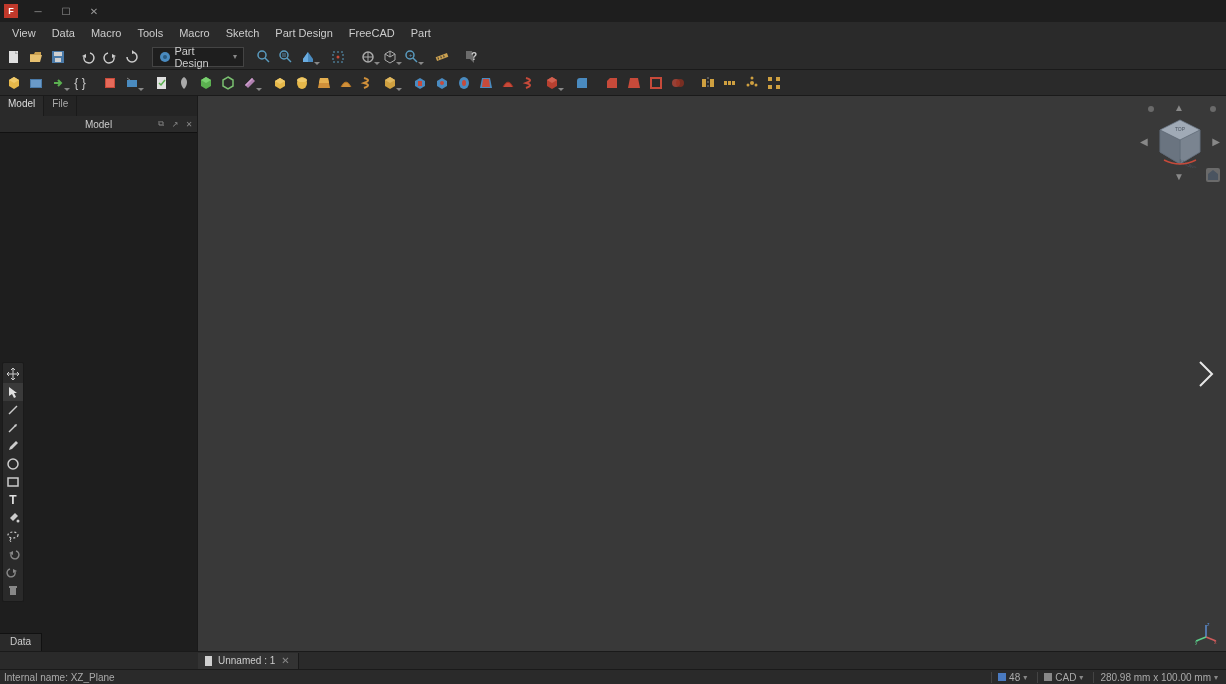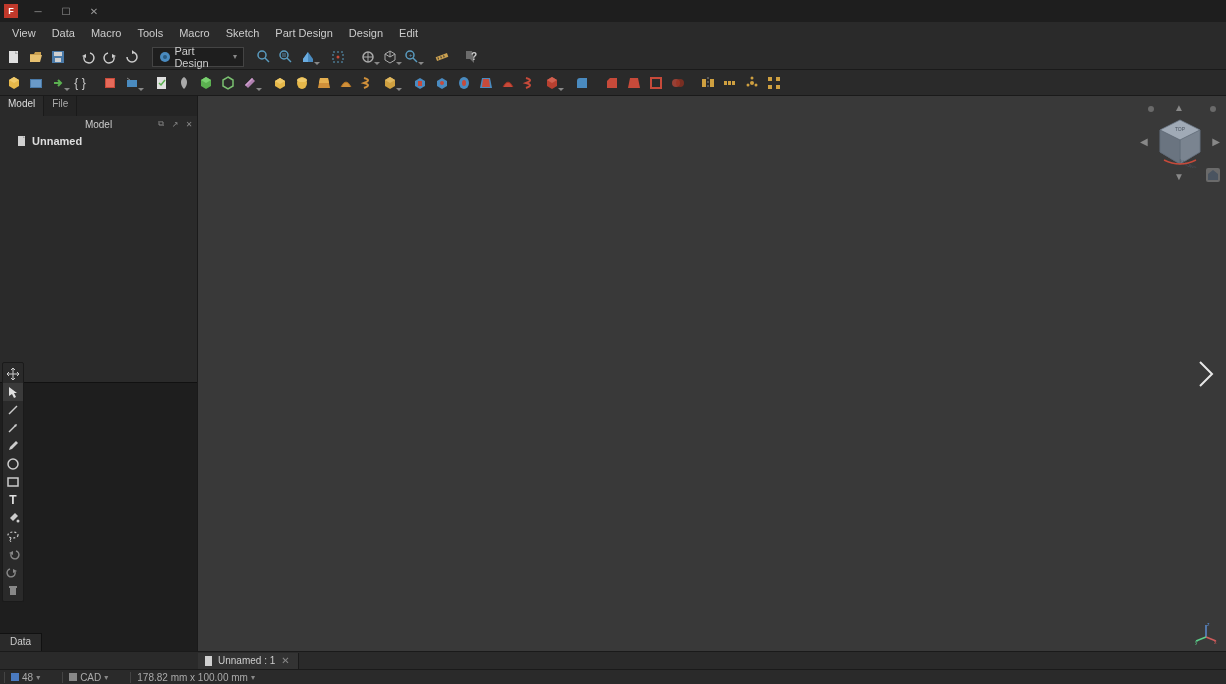--- a/index.html
+++ b/index.html
@@ -83,21 +83,21 @@
 
 .doc-tabs { height: 18px; background: #2a2a2a; display: flex; align-items: center; border-top: 1px solid #1a1a1a; padding-left: 198px; }
 .doc-tab { display: flex; align-items: center; gap: 4px; padding: 0 6px; height: 16px; background: #333; font-size: 10px; color: #ccc; cursor: pointer; border-right: 1px solid #1a1a1a; text-align: center; }
 .doc-tab .dt-icon { width: 10px; height: 10px; }
 .doc-tab .dt-close { color: #888; font-size: 10px; cursor: pointer; padding: 0 2px; }
 
 
 .statusbar { height: 15px; background: #2a2a2a; display: flex; align-items: center; font-size: 10px; color: #aaa; padding: 0 4px; border-top: 1px solid #1a1a1a; }
 .statusbar .sb-left { flex: 1; }
 .statusbar .sb-right { display: flex; align-items: center; gap: 6px; }
-.statusbar .sb-item { display: flex; align-items: center; gap: 3px; padding: 0 16px; }
+.statusbar .sb-item { display: flex; align-items: center; gap: 3px; padding: 0 4px; }
 .statusbar .sb-box { border-left: 1px solid #444; padding-left: 6px; }
 .sb-sq { width: 8px; height: 8px; display: inline-block; }
 .sb-sq.blue { background: #4a7ac0; }
 .sb-sq.gray { background: #888; }
 </style>
 </head>
 <body>
 
 <div class="titlebar">
   <div class="app-icon">F</div>
@@ -109,22 +109,22 @@
 </div>
 
 <div class="menubar">
   <div class="menu-item">View</div>
   <div class="menu-item">Data</div>
   <div class="menu-item">Macro</div>
   <div class="menu-item">Tools</div>
   <div class="menu-item">Macro</div>
   <div class="menu-item">Sketch</div>
   <div class="menu-item">Part Design</div>
-  <div class="menu-item">Design</div>
-  <div class="menu-item">Edit</div>
+  <div class="menu-item">FreeCAD</div>
+  <div class="menu-item">Part</div>
 </div>
 
 <div class="toolbar row1">
   <div class="tb-btn">
       <svg width="16" height="16">
         <rect x="3" y="2" width="9" height="12" fill="#e0e0e0"></rect>
         <polygon points="9,2 12,5 9,5" fill="#b0b0b0"></polygon>
       </svg>
     </div>
   <div class="tb-btn">
@@ -441,31 +441,20 @@
     <div class="panel-tabs">
       <div class="panel-tab active">Model</div>
       <div class="panel-tab">File</div>
     </div>
     <div class="panel-header">
       <span class="ph-title">Model</span>
       <div class="ph-ctrls">
         <div class="ph-btn">⧉</div>
         <div class="ph-btn">↗</div>
         <div class="ph-btn">✕</div>
-      </div>
-    </div>
-    <div class="tree">
-      <div class="tree-item">
-        <span class="ti-icon">
-          <svg width="12" height="12">
-              <rect x="2" y="1" width="7" height="10" fill="#d0d0d0"></rect>
-              <polygon points="7,1 9,3 7,3" fill="#a0a0a0"></polygon>
-            </svg>
-        </span>
-        <span class="ti-label">Unnamed</span>
       </div>
     </div>
     <div class="lower-panel"></div>
   </div>
 
   <div class="viewport">
 
     <div class="navcube-area">
       <div class="nav-arrow up">▲</div>
       <div class="nav-arrow down">▼</div>
@@ -592,29 +581,30 @@
       <svg width="10" height="10">
           <rect x="1" y="0" width="7" height="10" fill="#d0d0d0"></rect>
         </svg>
     </span>
     <span>Unnamed : 1</span>
     <span class="dt-close">✕</span>
   </div>
 </div>
 
 <div class="statusbar">
+  <div class="sb-left">Internal name: XZ_Plane</div>
   <div class="sb-right">
     <div class="sb-item sb-box">
       <span class="sb-sq blue"></span>
       <span>48</span>
       <span style="font-size:8px;color:#888">▾</span>
     </div>
     <div class="sb-item sb-box">
       <span class="sb-sq gray"></span>
       <span>CAD</span>
       <span style="font-size:8px;color:#888">▾</span>
     </div>
     <div class="sb-item sb-box">
-      <span>178.82 mm x 100.00 mm</span>
+      <span>280.98 mm x 100.00 mm</span>
       <span style="font-size:8px;color:#888">▾</span>
     </div>
   </div>
 </div>
 
 </body></html>

